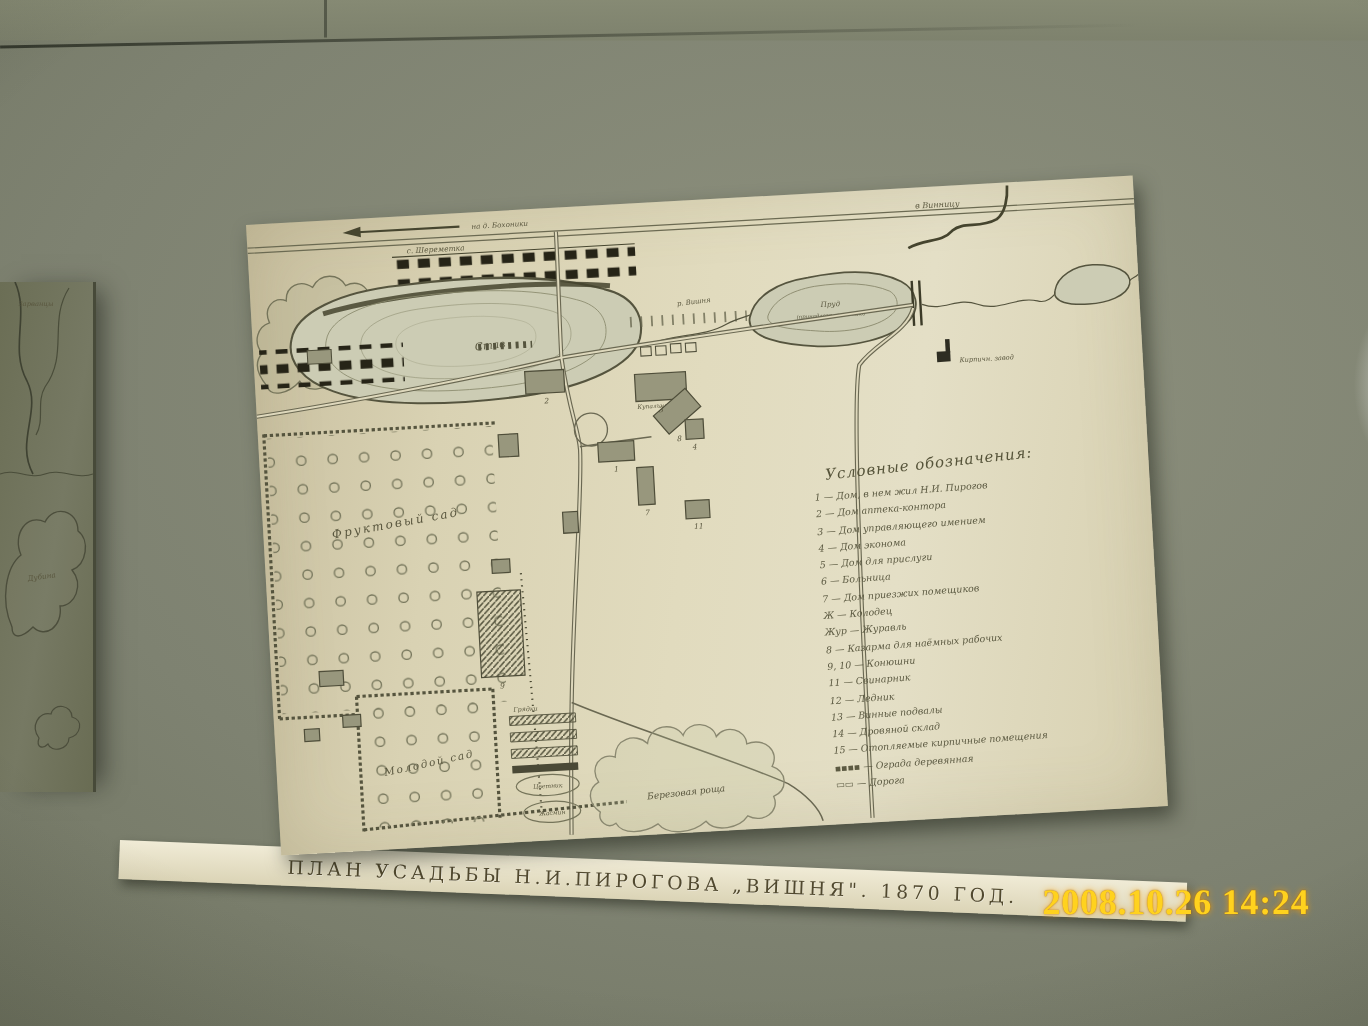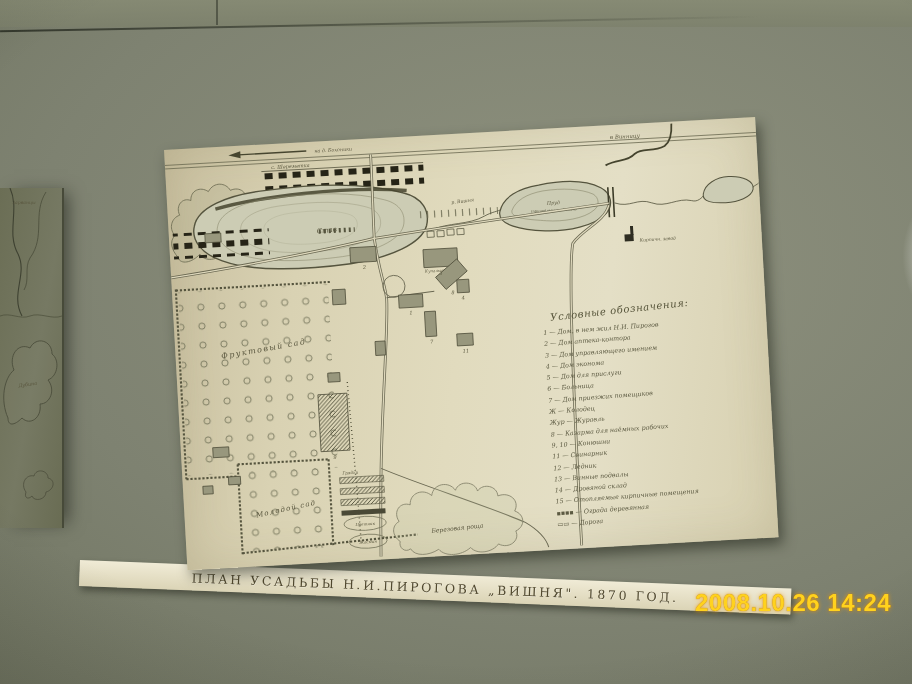--- a/index.html
+++ b/index.html
@@ -38,21 +38,21 @@
         background:linear-gradient(100deg,#c8bf9f 0%,#d9d2b3 22%,#e1dbbe 48%,#e4dfc6 70%,#d7d0b0 100%);
         box-shadow:4px 7px 13px rgba(22,25,15,.5), inset 0 0 45px rgba(120,110,70,.18);}
   .map-sheet svg{position:absolute;left:0;top:0;}
   
   .legend{position:absolute;left:370px;top:178px;width:205px;
         transform:rotate(-1deg);color:#5c5a42;}
   .legend .lg-title{font-style:italic;font-size:10px;letter-spacing:.6px;
         transform:rotate(-2deg);margin:0 0 7px 8px;color:#56543a;}
   .legend .li{font-style:italic;font-size:6.3px;line-height:11.3px;white-space:nowrap;}
   
-  .stamp{left:695px;top:589px;font-family:Liberation Sans, sans-serif;
+  .stamp{left:695px;top:589px;font-family:Liberation Serif, serif;
         font-weight:bold;font-size:24px;letter-spacing:0.5px;color:#ffd21e;
         text-shadow:0 0 4px rgba(255,165,0,.8),0 0 1px rgba(120,60,0,.9);}
   svg text{font-family:"DejaVu Serif",serif;font-style:italic;fill:#5a573f;}
 </style>
 </head>
 <body>
 
 <div class="scene">
   <div class="abs wall"></div>
   <div class="abs wall-top"></div>

